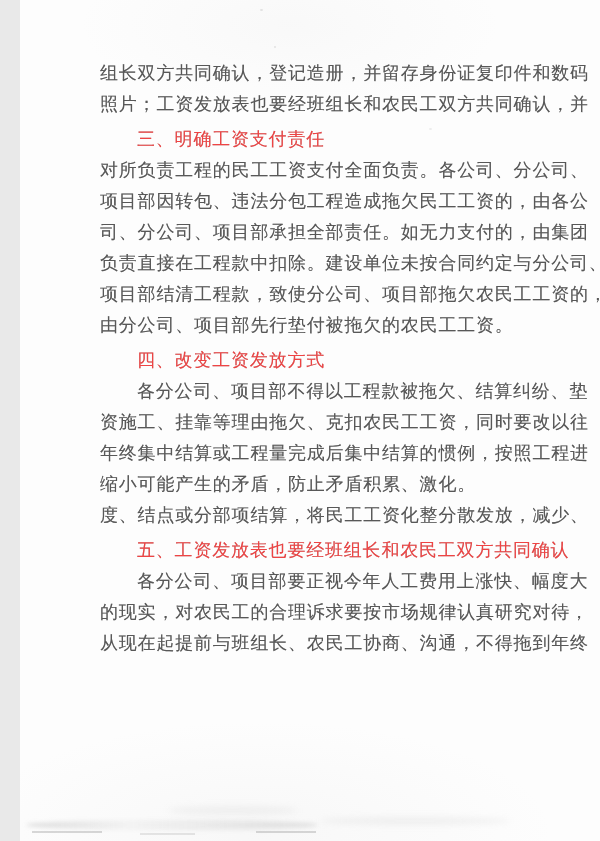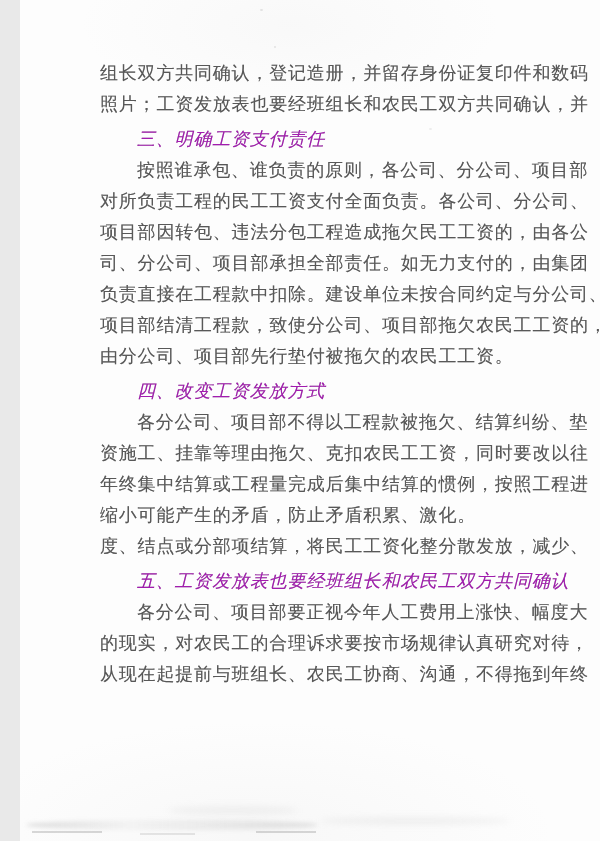--- a/index.html
+++ b/index.html
@@ -33,21 +33,21 @@
     font-size: 18px;
     line-height: 31px;
     height: 31px;
     letter-spacing: 0.8px;
     white-space: nowrap;
     color: #585858;
     text-shadow: 0 0 0.6px rgba(120,120,120,0.55);
     font-weight: 400;
   }
   .ln.heading, .ln.first { padding-left: 37px; }
-  .ln.heading { margin-top: 4px; color: #a21caf; font-style: italic; }
+  .ln.heading { margin-top: 4px; color: #ef4444; }
 
   
   .smudge { position: absolute; pointer-events: none; border-radius: 50%; }
   .smudge-a {
     left: 6px; top: 820px; width: 292px; height: 10px;
     background: linear-gradient(to right,
       rgba(140,140,140,0.28), rgba(185,185,185,0.10) 35%,
       rgba(165,165,165,0.20) 70%, rgba(150,150,150,0.26));
     filter: blur(2px);
   }
@@ -71,21 +71,20 @@
   .speck-3 { left: 409px; top: 128px; width: 3px; height: 2px; background: rgba(205,205,205,0.35); }
 </style>
 </head>
 <body>
 
 <div class="page" style="background: rgb(253, 253, 253);">
   <div class="doc-text" style="color: rgb(88, 88, 88);">
       <div class="ln body">组长双方共同确认，登记造册，并留存身份证复印件和数码</div>
       <div class="ln body">照片；工资发放表也要经班组长和农民工双方共同确认，并</div>
       <div class="ln heading">三、明确工资支付责任</div>
-      <div class="ln first">按照谁承包、谁负责的原则，各公司、分公司、项目部</div>
       <div class="ln body">对所负责工程的民工工资支付全面负责。各公司、分公司、</div>
       <div class="ln body">项目部因转包、违法分包工程造成拖欠民工工资的，由各公</div>
       <div class="ln body">司、分公司、项目部承担全部责任。如无力支付的，由集团</div>
       <div class="ln body">负责直接在工程款中扣除。建设单位未按合同约定与分公司、</div>
       <div class="ln body">项目部结清工程款，致使分公司、项目部拖欠农民工工资的，</div>
       <div class="ln body">由分公司、项目部先行垫付被拖欠的农民工工资。</div>
       <div class="ln heading">四、改变工资发放方式</div>
       <div class="ln first">各分公司、项目部不得以工程款被拖欠、结算纠纷、垫</div>
       <div class="ln body">资施工、挂靠等理由拖欠、克扣农民工工资，同时要改以往</div>
       <div class="ln body">年终集中结算或工程量完成后集中结算的惯例，按照工程进</div>

